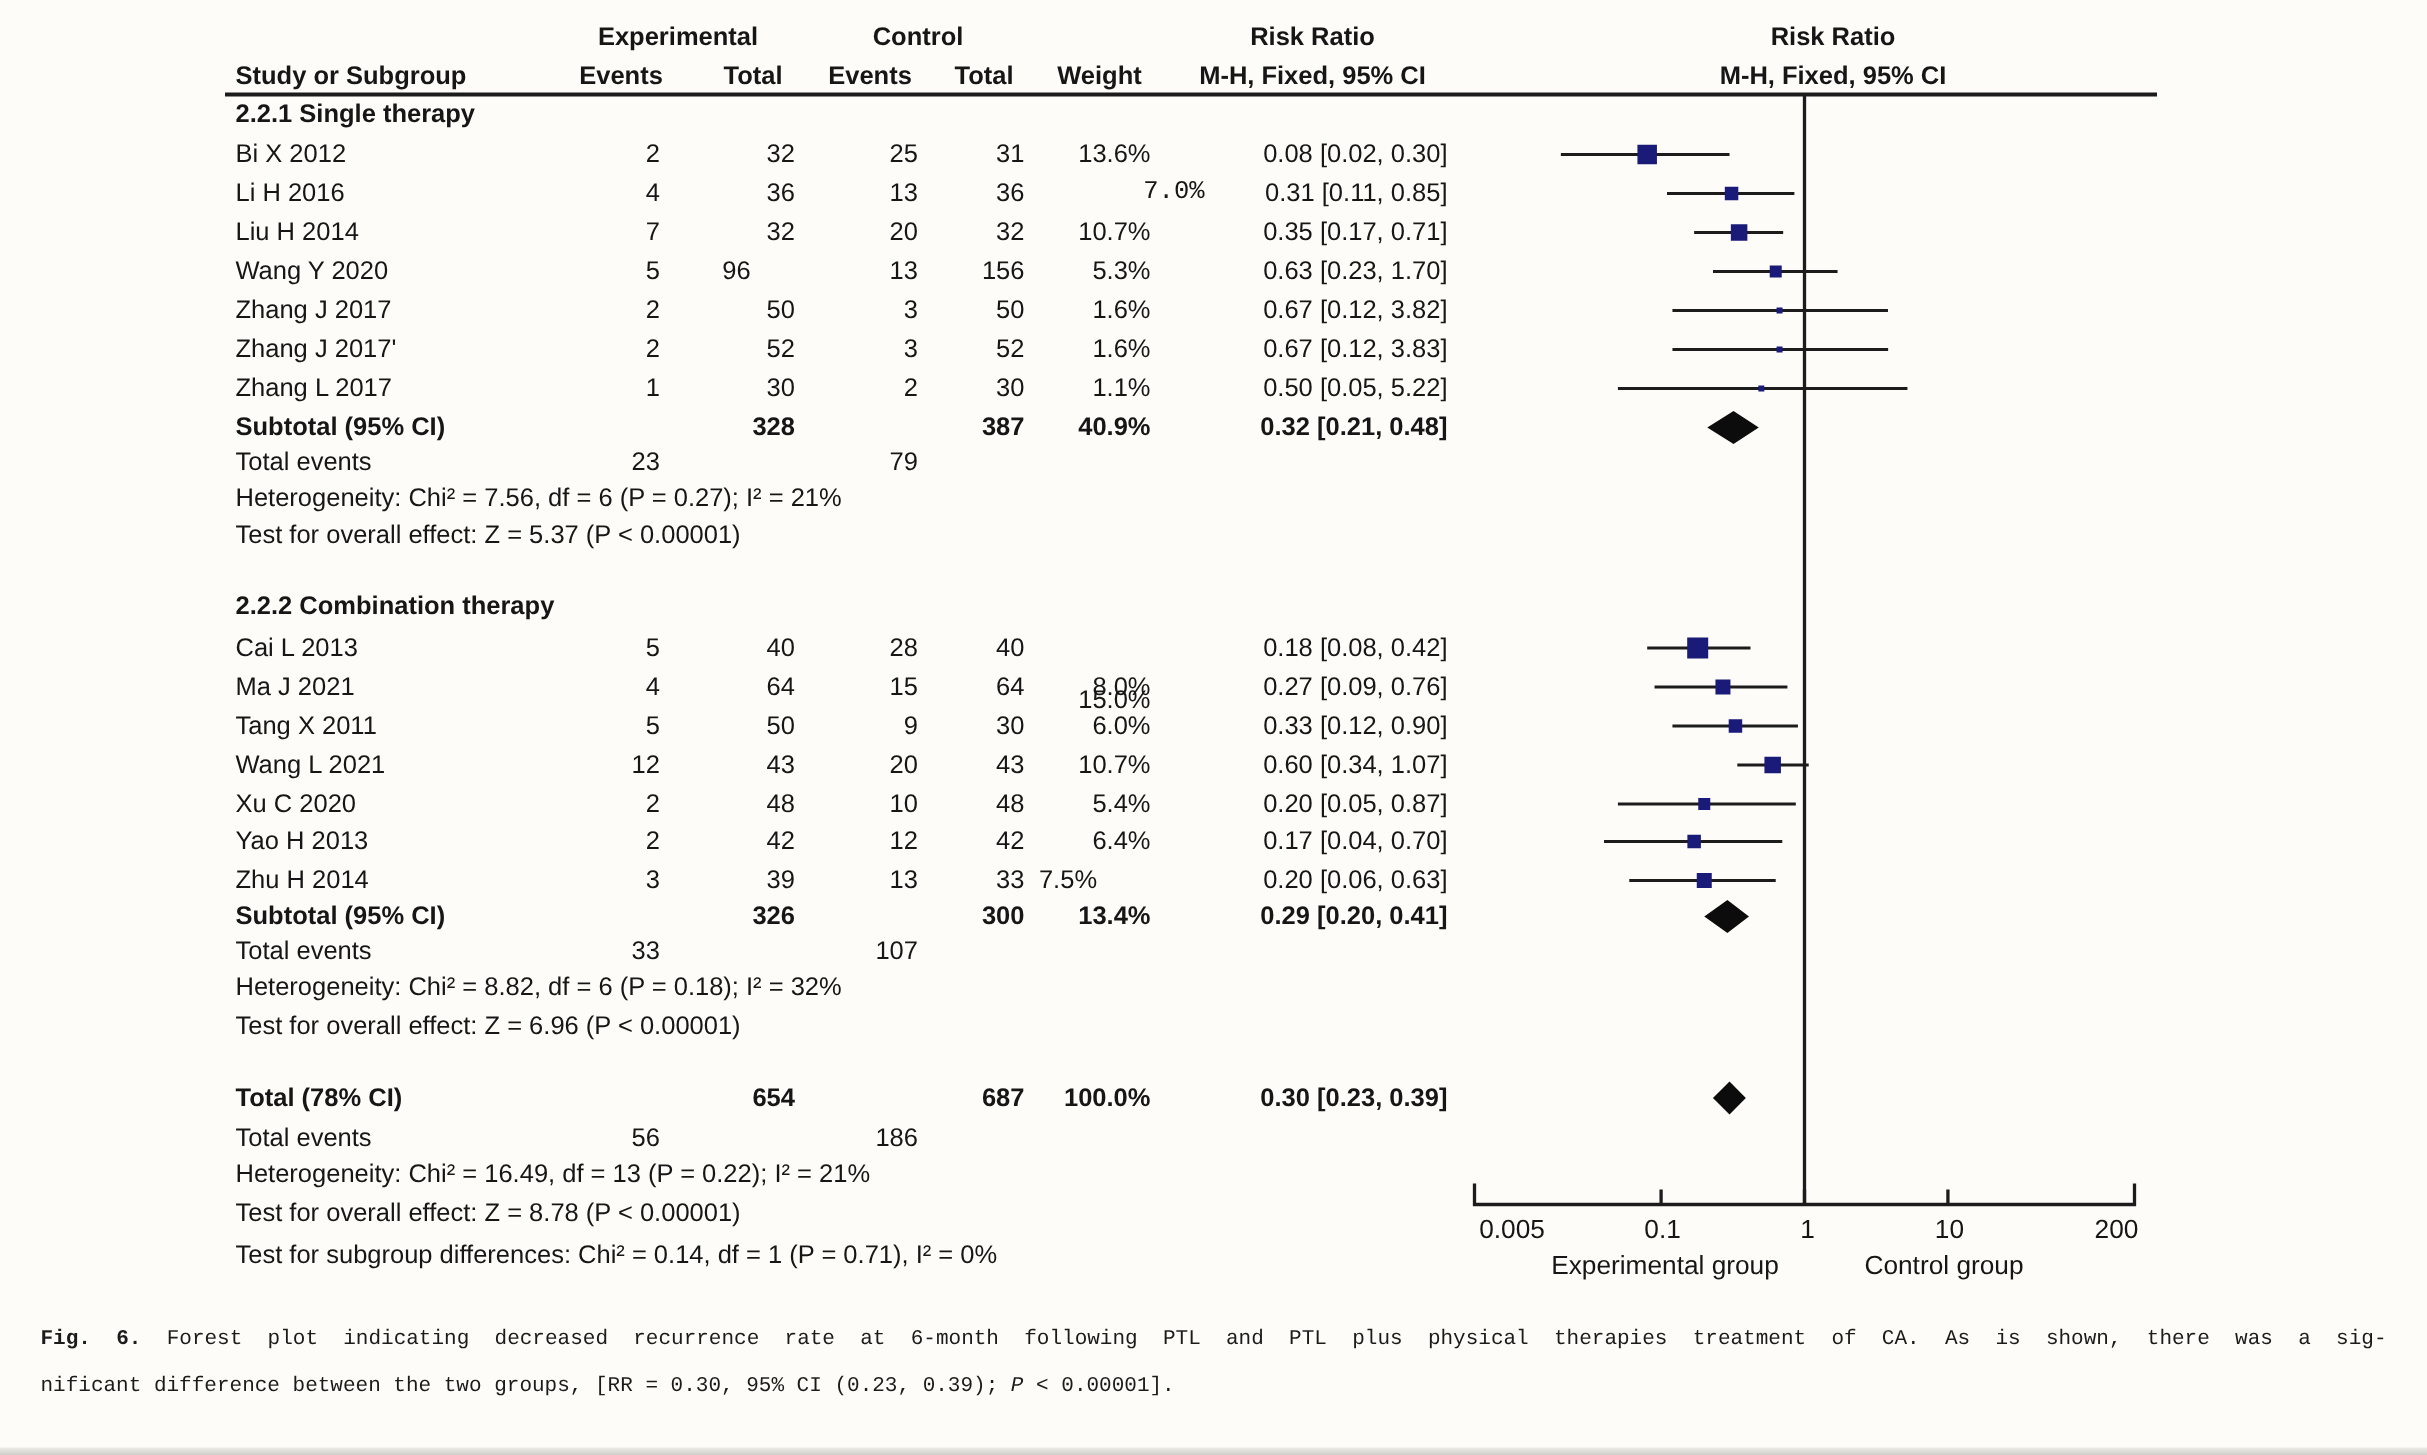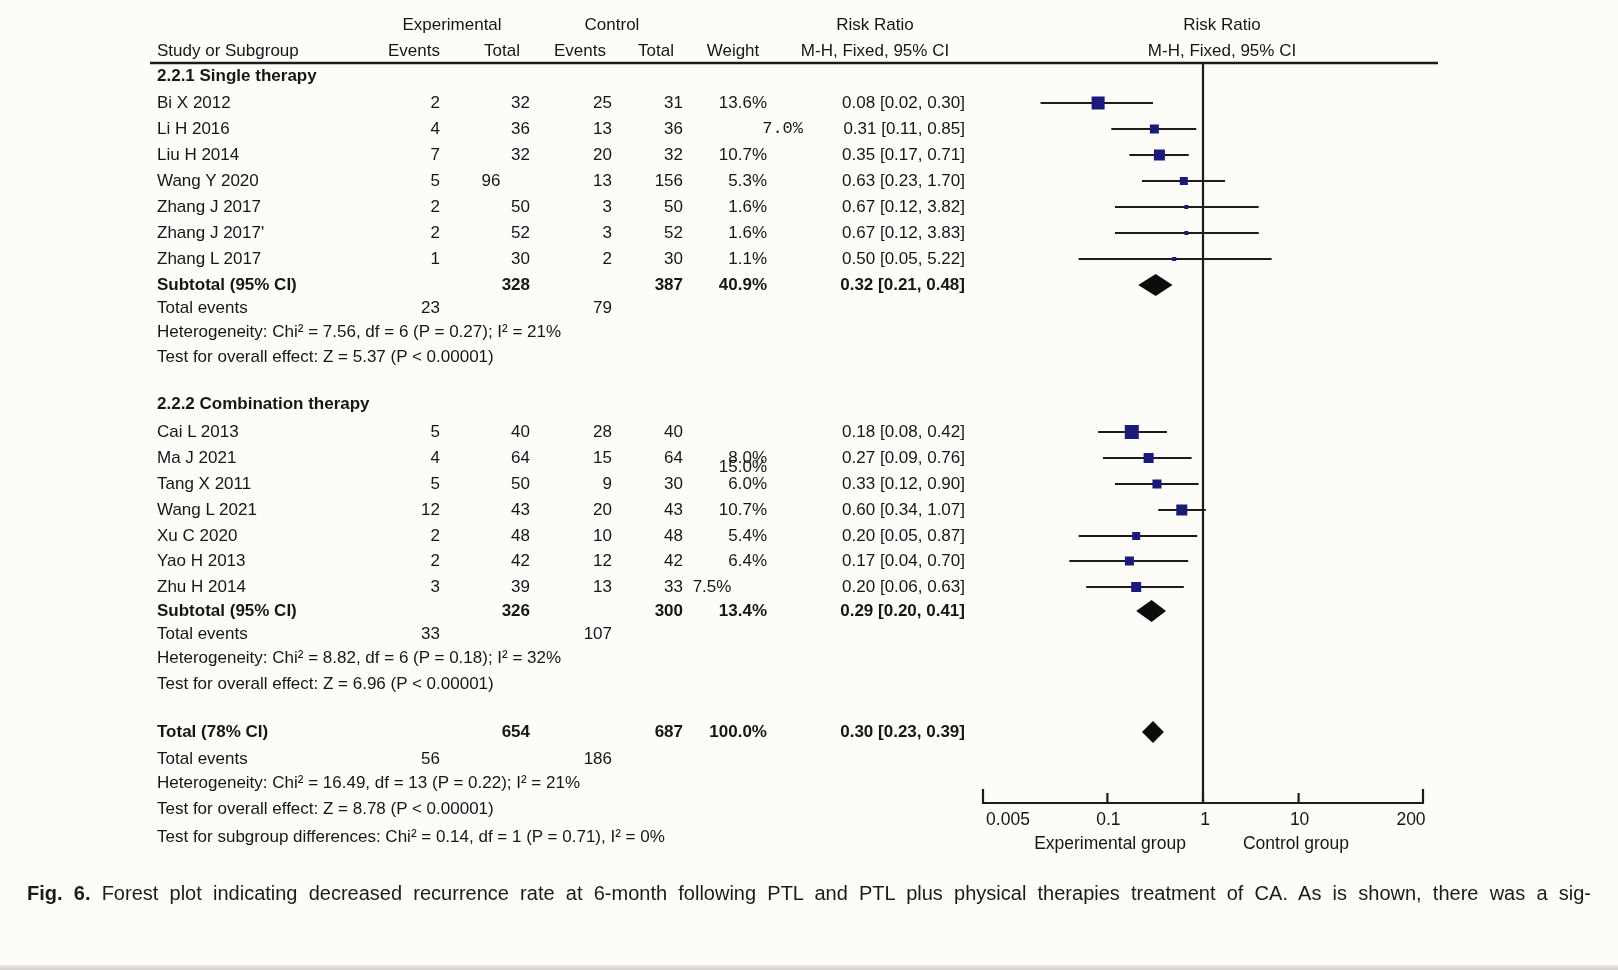--- a/index.html
+++ b/index.html
@@ -2,32 +2,32 @@
 <html><head>
 <meta charset="utf-8">
 <style>
   html,body{margin:0;padding:0;background:#ffffff;}
   .canvas{
     position:relative;width:1618px;height:970px;margin:0 auto;
     background:#fdfcf8;overflow:hidden;
     font-family:"Liberation Sans","DejaVu Sans",sans-serif;
     color:#161616;
   }
-  .hcell{position:absolute;font-size:17px;font-weight:normal;height:22px;line-height:22px;white-space:nowrap;}
+  .hcell{position:absolute;font-size:17px;font-weight:bold;height:22px;line-height:22px;white-space:nowrap;}
   .hcenter{transform:translateX(-50%);}
   .cell{position:absolute;font-size:17px;height:26px;line-height:26px;white-space:nowrap;}
   .r{text-align:right;}
   .b{font-weight:bold;}
   svg.plot{position:absolute;left:0;top:0;}
   .ticklab{position:absolute;font-size:17.5px;height:22px;line-height:22px;transform:translateX(-50%);white-space:nowrap;}
   .grouplab{position:absolute;font-size:17.5px;height:24px;line-height:24px;transform:translateX(-50%);white-space:nowrap;}
   .caption{
     position:absolute;left:27px;top:878px;width:1564px;
-    font-family:Liberation Sans, sans-serif;
-    font-size:20px;line-height:31px;color:#1b1b1b;
+    font-family:Liberation Mono, monospace;
+    font-size:14px;line-height:31px;color:#1b1b1b;
   }
   .cap-line1{text-align:justify;text-align-last:justify;}
   .cap-bold{font-weight:bold;}
   .cap-italic{font-style:italic;}
   .bottom-strip{position:absolute;left:0;bottom:0;width:100%;height:5px;
     background:linear-gradient(#e9e7e2,#c2bfb8);opacity:.75;}
 </style>
 </head>
 <body>
 
@@ -227,16 +227,17 @@
       <div class="ticklab" style="left: 1108.39px; top: 808px;">0.1</div>
       <div class="ticklab" style="left: 1205px; top: 808px;">1</div>
       <div class="ticklab" style="left: 1299.61px; top: 808px;">10</div>
       <div class="ticklab" style="left: 1411px; top: 808px;">200</div>
       <div class="grouplab" style="left: 1110px; top: 831px;">Experimental group</div>
       <div class="grouplab" style="left: 1296px; top: 831px;">Control group</div>
     </div>
 
   <div class="caption">
     <div class="cap-line1"><span class="cap-bold">Fig. 6.</span><span> Forest plot indicating decreased recurrence rate at 6-month following PTL and PTL plus physical therapies treatment of CA. As is shown, there was a sig-</span></div>
+    <div><span>nificant difference between the two groups, [RR = 0.30, 95% CI (0.23, 0.39); </span><span class="cap-italic">P</span><span> &lt; 0.00001].</span></div>
   </div>
 
   <div class="bottom-strip"></div>
 </div>
 
 </body></html>

